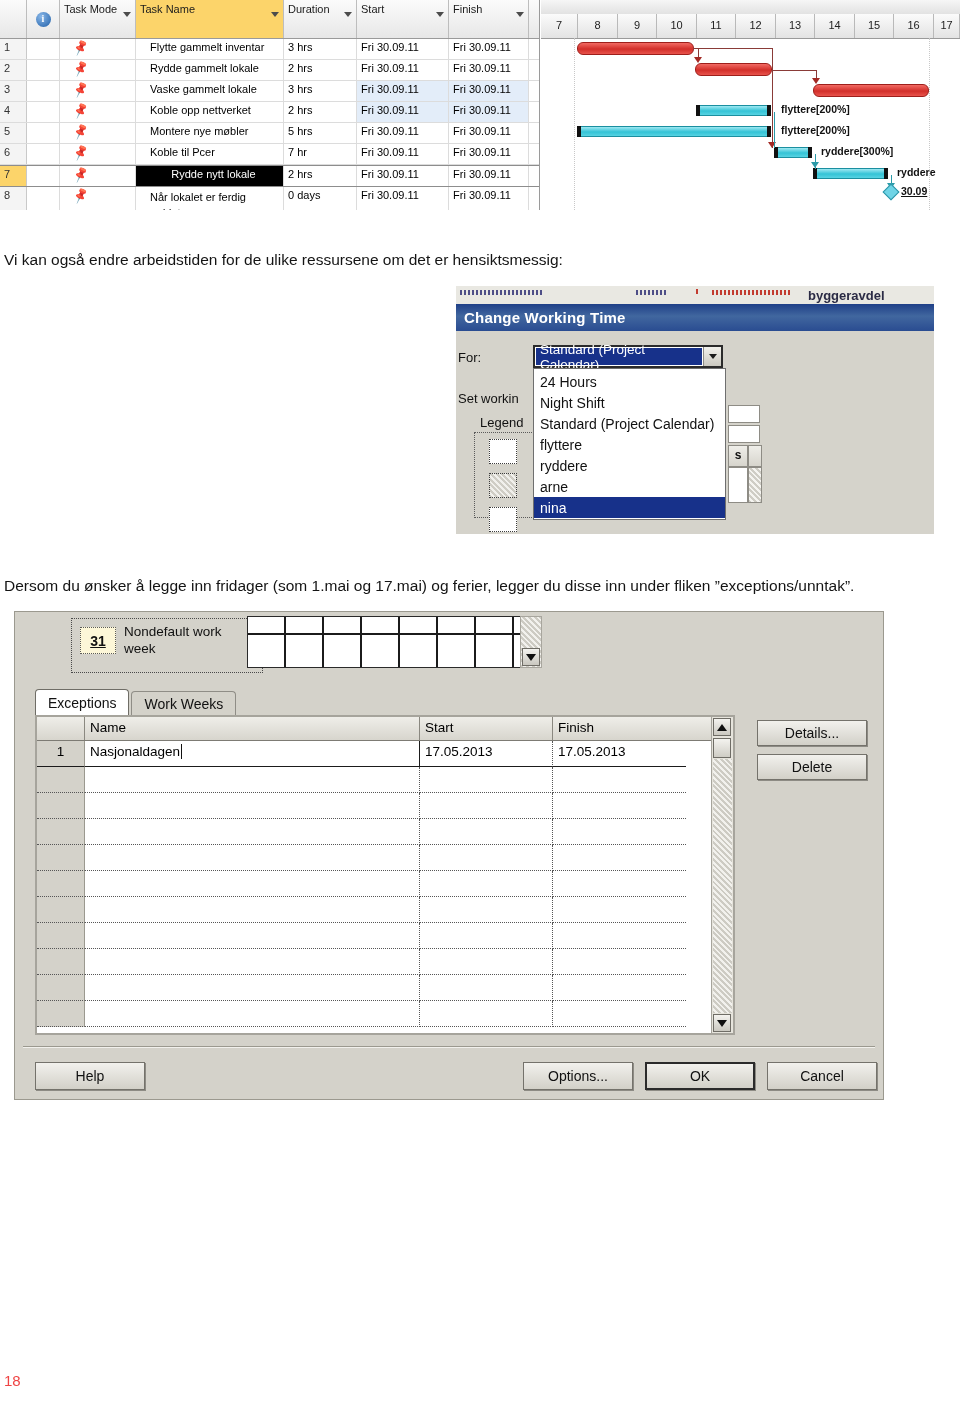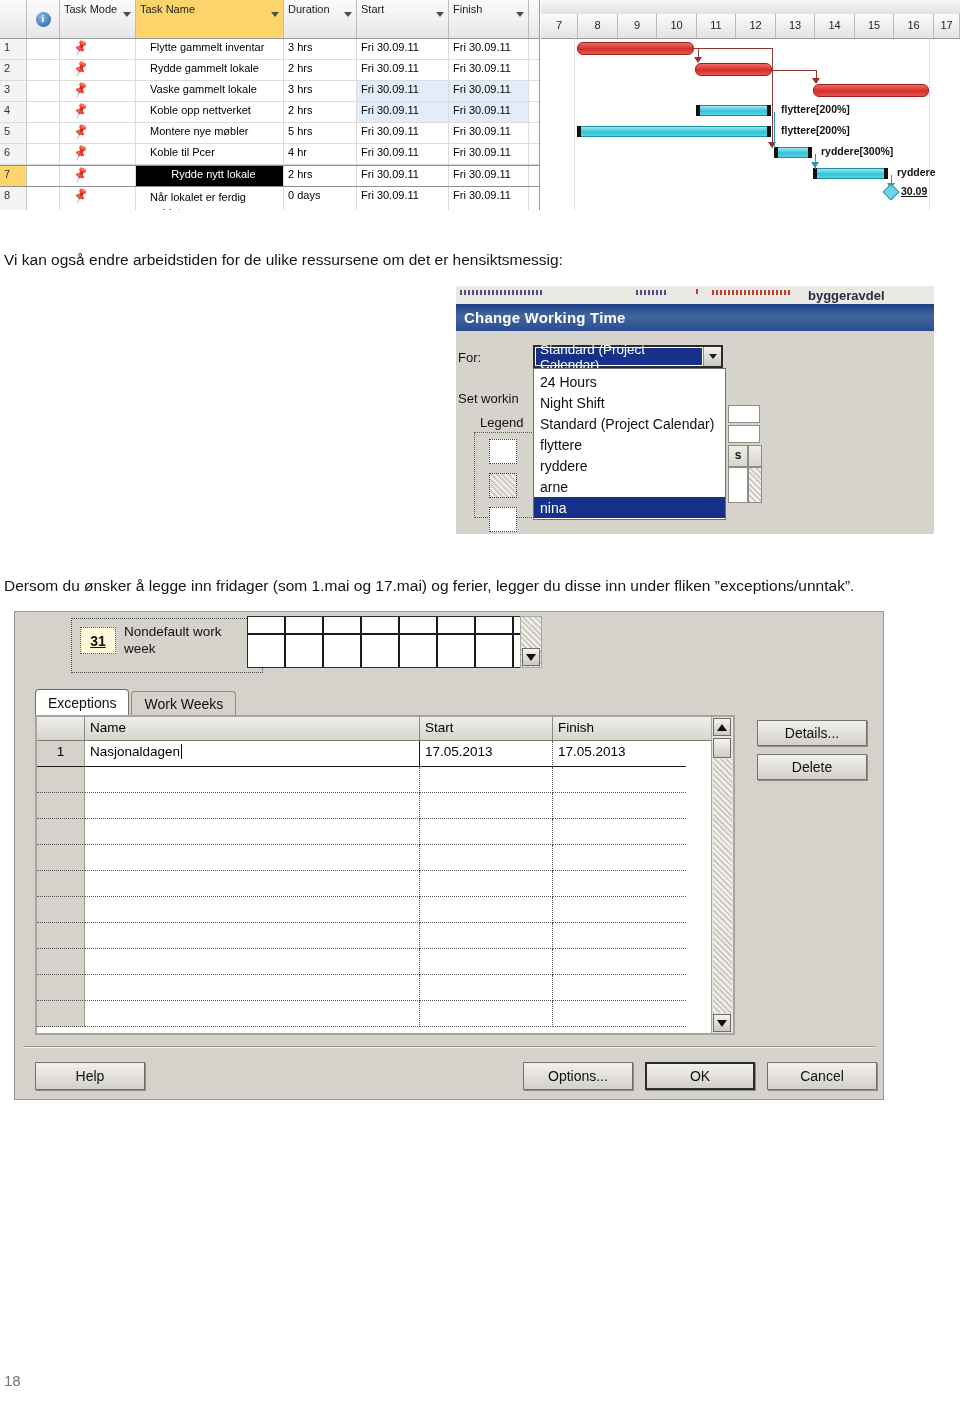--- a/index.html
+++ b/index.html
@@ -165,21 +165,21 @@
      box-sizing:border-box;font-size:14px;color:#111;display:flex;align-items:center;justify-content:center;
      box-shadow:1px 1px 0 #8d8b84;}
   #btn-details{left:742px;top:108px;width:110px;height:26px;}
   #btn-delete{left:742px;top:142px;width:110px;height:26px;}
   #exc-sep{position:absolute;left:8px;top:434px;width:852px;height:0;border-top:1px solid #9b998f;border-bottom:1px solid #f2f1ed;}
   #btn-help{left:20px;top:450px;width:110px;height:28px;}
   #btn-options{left:508px;top:450px;width:110px;height:28px;}
   #btn-ok{left:630px;top:450px;width:110px;height:28px;border:2px solid #2b2b2b;}
   #btn-cancel{left:752px;top:450px;width:110px;height:28px;}
 
-  #page-num{position:absolute;left:4px;top:1372px;font-size:15px;color:#737373;}
+  #page-num{position:absolute;left:4px;top:1372px;font-size:15px;color:#ef4444;}
 </style>
 </head>
 <body>
 
 <div id="gantt-shot">
 
   <div class="grid-wrap">
     <div class="gt-header">
       <div class="gt-h c-id"></div>
       <div class="gt-h c-info">
@@ -250,21 +250,21 @@
       <div class="gt-c c-name">Montere nye møbler</div>
       <div class="gt-c c-dur">5 hrs</div>
       <div class="gt-c c-start">Fri 30.09.11</div>
       <div class="gt-c c-fin">Fri 30.09.11</div>
     </div>
     <div class="gt-row">
       <div class="gt-c c-id">6</div>
       <div class="gt-c c-info"></div>
       <div class="gt-c c-mode"><span class="pin">📌</span></div>
       <div class="gt-c c-name">Koble til Pcer</div>
-      <div class="gt-c c-dur">4 hr</div>
+      <div class="gt-c c-dur">7 hr</div>
       <div class="gt-c c-start">Fri 30.09.11</div>
       <div class="gt-c c-fin">Fri 30.09.11</div>
     </div>
     <div class="gt-row sel">
       <div class="gt-c c-id">7</div>
       <div class="gt-c c-info"></div>
       <div class="gt-c c-mode"><span class="pin">📌</span></div>
       <div class="gt-c c-name hl">Rydde nytt lokale</div>
       <div class="gt-c c-dur">2 hrs</div>
       <div class="gt-c c-start">Fri 30.09.11</div>

